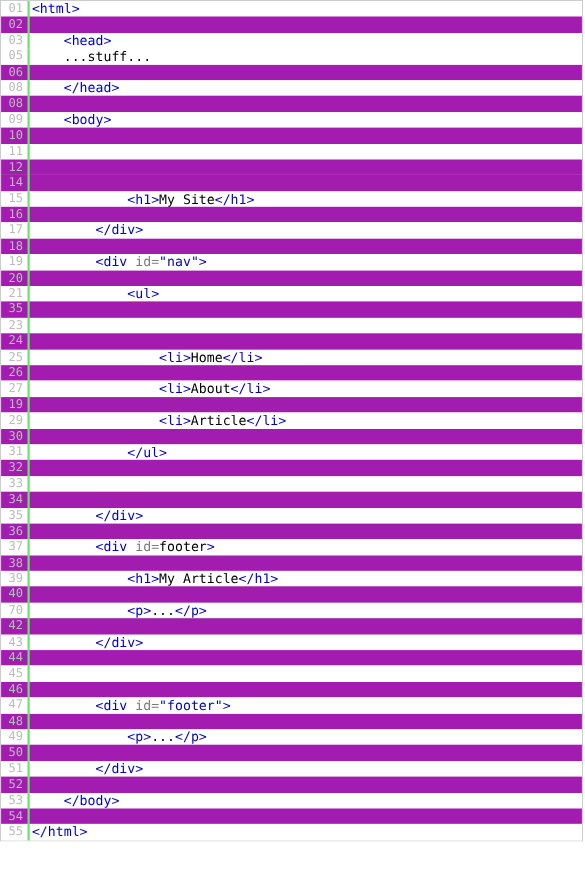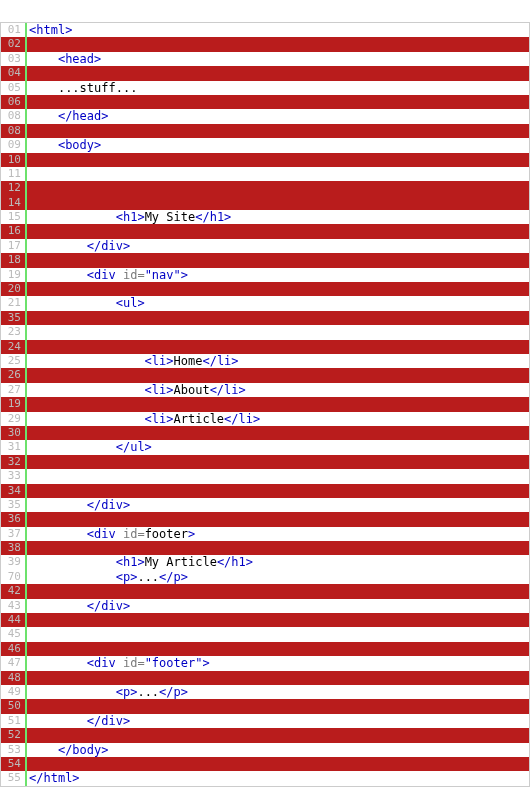--- a/index.html
+++ b/index.html
@@ -7,28 +7,27 @@
     padding: 0;
     background: #fff;
     font-family: "Consolas", "Menlo", "DejaVu Sans Mono", monospace;
     font-size: 12px;
     color: #000;
   }
   .container {
     border: 1px solid #ccc;
     width: 530px;
     box-sizing: border-box;
-    margin-top: 22px;
   }
   .row {
     display: flex;
     align-items: stretch;
     height: 14.4px;
   }
-  .row.even { background: #b91c1c; }
+  .row.even { background: #a21caf; }
   .row.odd  { background: #ffffff; }
   .gutter {
     width: 24px;
     flex: 0 0 24px;
     text-align: right;
     color: #bbb;
     font-size: 11px;
     line-height: 14.4px;
     padding-right: 4px;
     box-sizing: border-box;
@@ -62,25 +61,20 @@
     <div class="row even">
       <div class="gutter">02</div>
       <div class="border"></div>
       <div class="code"></div>
     </div>
     <div class="row odd">
       <div class="gutter">03</div>
       <div class="border"></div>
       <div class="code"><span>    </span><span class="tag">&lt;</span><span class="tag">head</span><span class="tag">&gt;</span></div>
     </div>
-    <div class="row even">
-      <div class="gutter">04</div>
-      <div class="border"></div>
-      <div class="code"></div>
-    </div>
     <div class="row odd">
       <div class="gutter">05</div>
       <div class="border"></div>
       <div class="code"><span>    </span><span>...stuff...</span></div>
     </div>
     <div class="row even">
       <div class="gutter">06</div>
       <div class="border"></div>
       <div class="code"></div>
     </div>
@@ -236,20 +230,25 @@
     </div>
     <div class="row even">
       <div class="gutter">38</div>
       <div class="border"></div>
       <div class="code"></div>
     </div>
     <div class="row odd">
       <div class="gutter">39</div>
       <div class="border"></div>
       <div class="code"><span>            </span><span class="tag">&lt;</span><span class="tag">h1</span><span class="tag">&gt;</span><span>My Article</span><span class="tag">&lt;/</span><span class="tag">h1</span><span class="tag">&gt;</span></div>
+    </div>
+    <div class="row even">
+      <div class="gutter">40</div>
+      <div class="border"></div>
+      <div class="code"></div>
     </div>
     <div class="row odd">
       <div class="gutter">70</div>
       <div class="border"></div>
       <div class="code"><span>            </span><span class="tag">&lt;</span><span class="tag">p</span><span class="tag">&gt;</span><span>...</span><span class="tag">&lt;/</span><span class="tag">p</span><span class="tag">&gt;</span></div>
     </div>
     <div class="row even">
       <div class="gutter">42</div>
       <div class="border"></div>
       <div class="code"></div>

